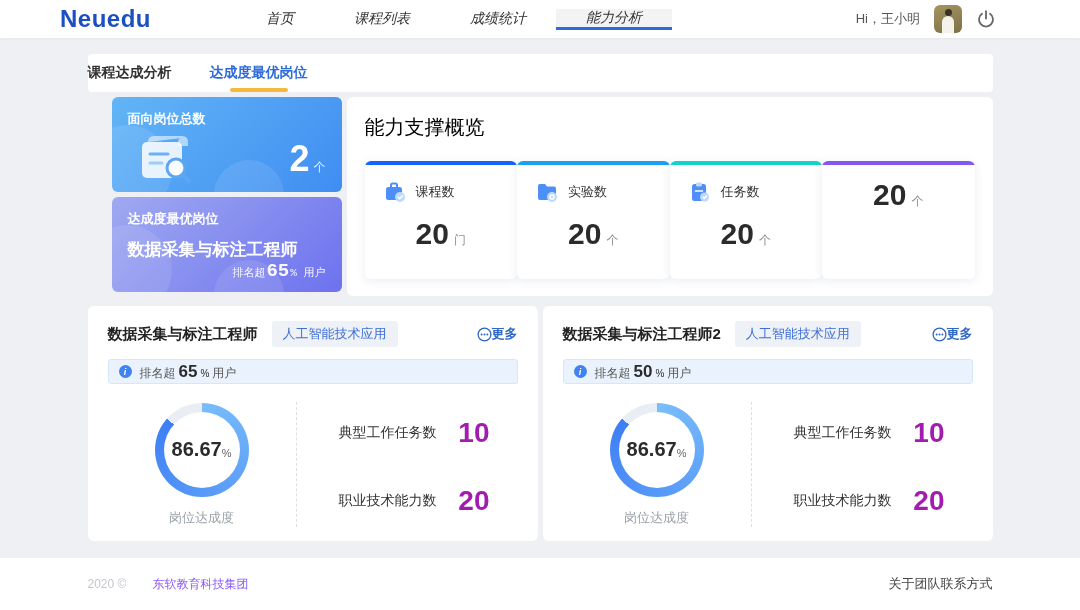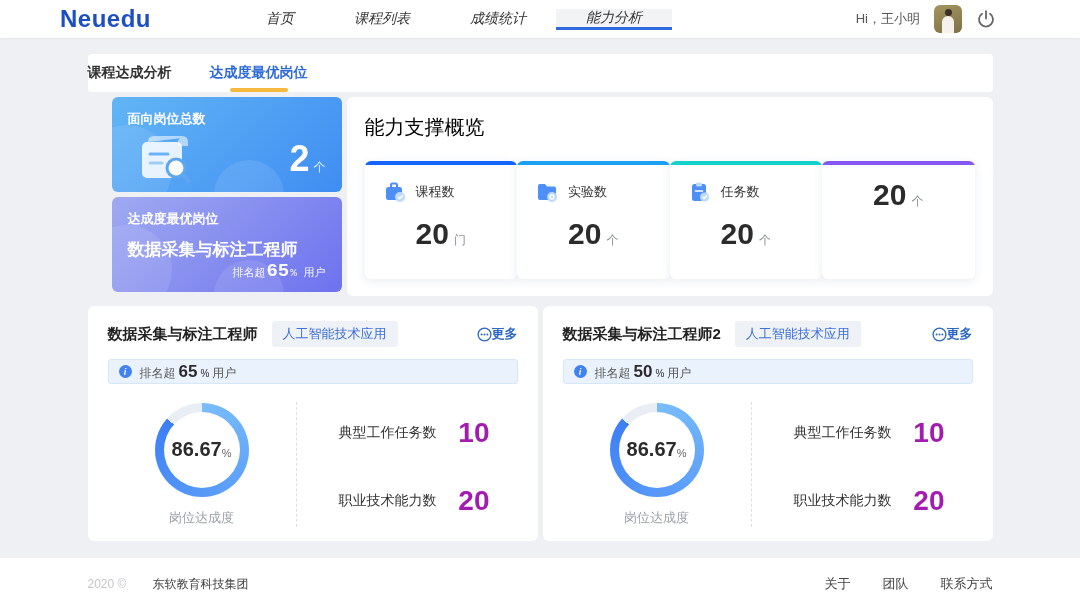--- a/index.html
+++ b/index.html
@@ -96,22 +96,22 @@
   .gauge-label { margin-top:12px; font-size:13px; color:#9aa0a8; }
   .vdash { border-left:1px dashed #dcdfe4; height:125px; }
   .stats-col { flex:1; padding:4px 28px 0 42px; display:flex; flex-direction:column; gap:36px; }
   .stat-row { display:flex; align-items:center; justify-content:space-between; }
   .stat-row-label { font-size:14px; color:#333; }
   .stat-row-value { font-size:28px; font-weight:600; color:#a21caf; }
   
   .footer { height:52px; background:#fff; flex-shrink:0; display:flex; align-items:center; }
   .footer-inner { width:905px; margin:0 auto; display:flex; align-items:center; }
   .footer-year { font-size:12px; color:#c3c6cc; }
-  .footer-company { font-size:12px; color:#404040; margin-left:26px; }
-  .footer-links { margin-left:auto; display:flex; gap:32px; }
+  .footer-company { font-size:12px; color:#8b5cf6; margin-left:26px; }
+  .footer-links { margin-left:auto; display:flex; }
   .footer-link { font-size:13px; color:#444; cursor:pointer; }
 </style>
 </head>
 <body>
 
 <div class="header">
   <div class="logo">Neuedu</div>
   <div class="nav">
     <div class="nav-item">首页</div>
     <div class="nav-item">课程列表</div>

